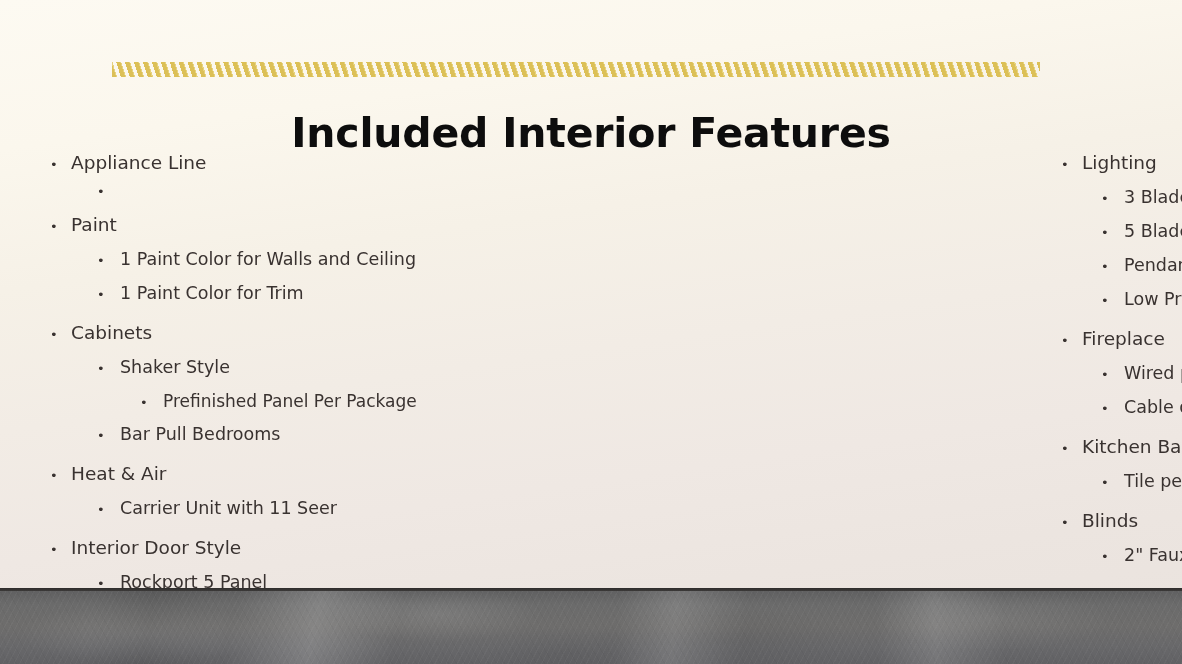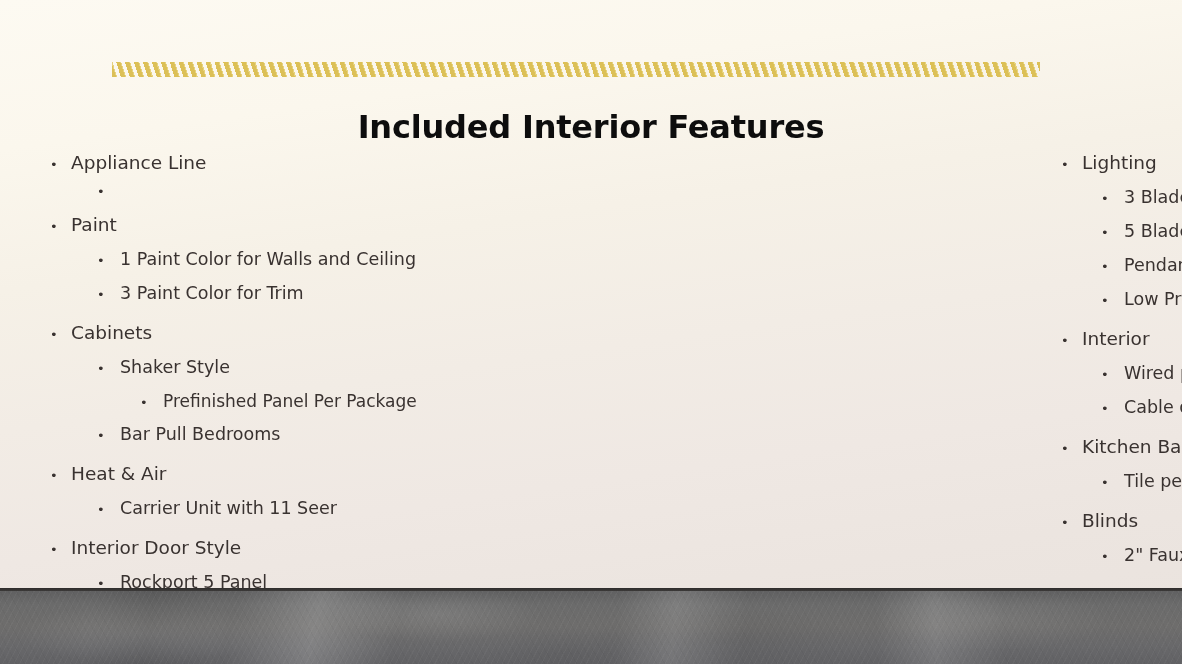--- a/index.html
+++ b/index.html
@@ -89,21 +89,21 @@
     );
   }
 
   
   #title {
     position: absolute;
     left: 0;
     right: 0;
     top: 80px;
     text-align: center;
-    font-size: 32px;
+    font-size: 41px;
     line-height: 52px;
     font-weight: bold;
     letter-spacing: -0.2px;
     color: #0d0d0d;
     font-family: "DejaVu Sans", sans-serif;
     white-space: nowrap;
   }
 
   
   #columns {
@@ -176,21 +176,21 @@
         <div class="bullet-row lvl1">
           <span class="bullet-mark">•</span>
           <span class="bullet-text">Paint</span>
         </div>
         <div class="bullet-row lvl2">
           <span class="bullet-mark">•</span>
           <span class="bullet-text">1 Paint Color for Walls and Ceiling</span>
         </div>
         <div class="bullet-row lvl2">
           <span class="bullet-mark">•</span>
-          <span class="bullet-text">3 Paint Color for Trim</span>
+          <span class="bullet-text">1 Paint Color for Trim</span>
         </div>
         <div class="bullet-row lvl1">
           <span class="bullet-mark">•</span>
           <span class="bullet-text">Cabinets</span>
         </div>
         <div class="bullet-row lvl2">
           <span class="bullet-mark">•</span>
           <span class="bullet-text">Shaker Style</span>
         </div>
         <div class="bullet-row lvl3">
@@ -238,21 +238,21 @@
         <div class="bullet-row lvl2">
           <span class="bullet-mark">•</span>
           <span class="bullet-text">Pendants at Island per plan</span>
         </div>
         <div class="bullet-row lvl2">
           <span class="bullet-mark">•</span>
           <span class="bullet-text">Low Profile Can Lights throughout</span>
         </div>
         <div class="bullet-row lvl1">
           <span class="bullet-mark">•</span>
-          <span class="bullet-text">Interior</span>
+          <span class="bullet-text">Fireplace</span>
         </div>
         <div class="bullet-row lvl2">
           <span class="bullet-mark">•</span>
           <span class="bullet-text">Wired per City Code</span>
         </div>
         <div class="bullet-row lvl2">
           <span class="bullet-mark">•</span>
           <span class="bullet-text">Cable outlets in Bedrooms and above Fireplace</span>
         </div>
         <div class="bullet-row lvl1">

